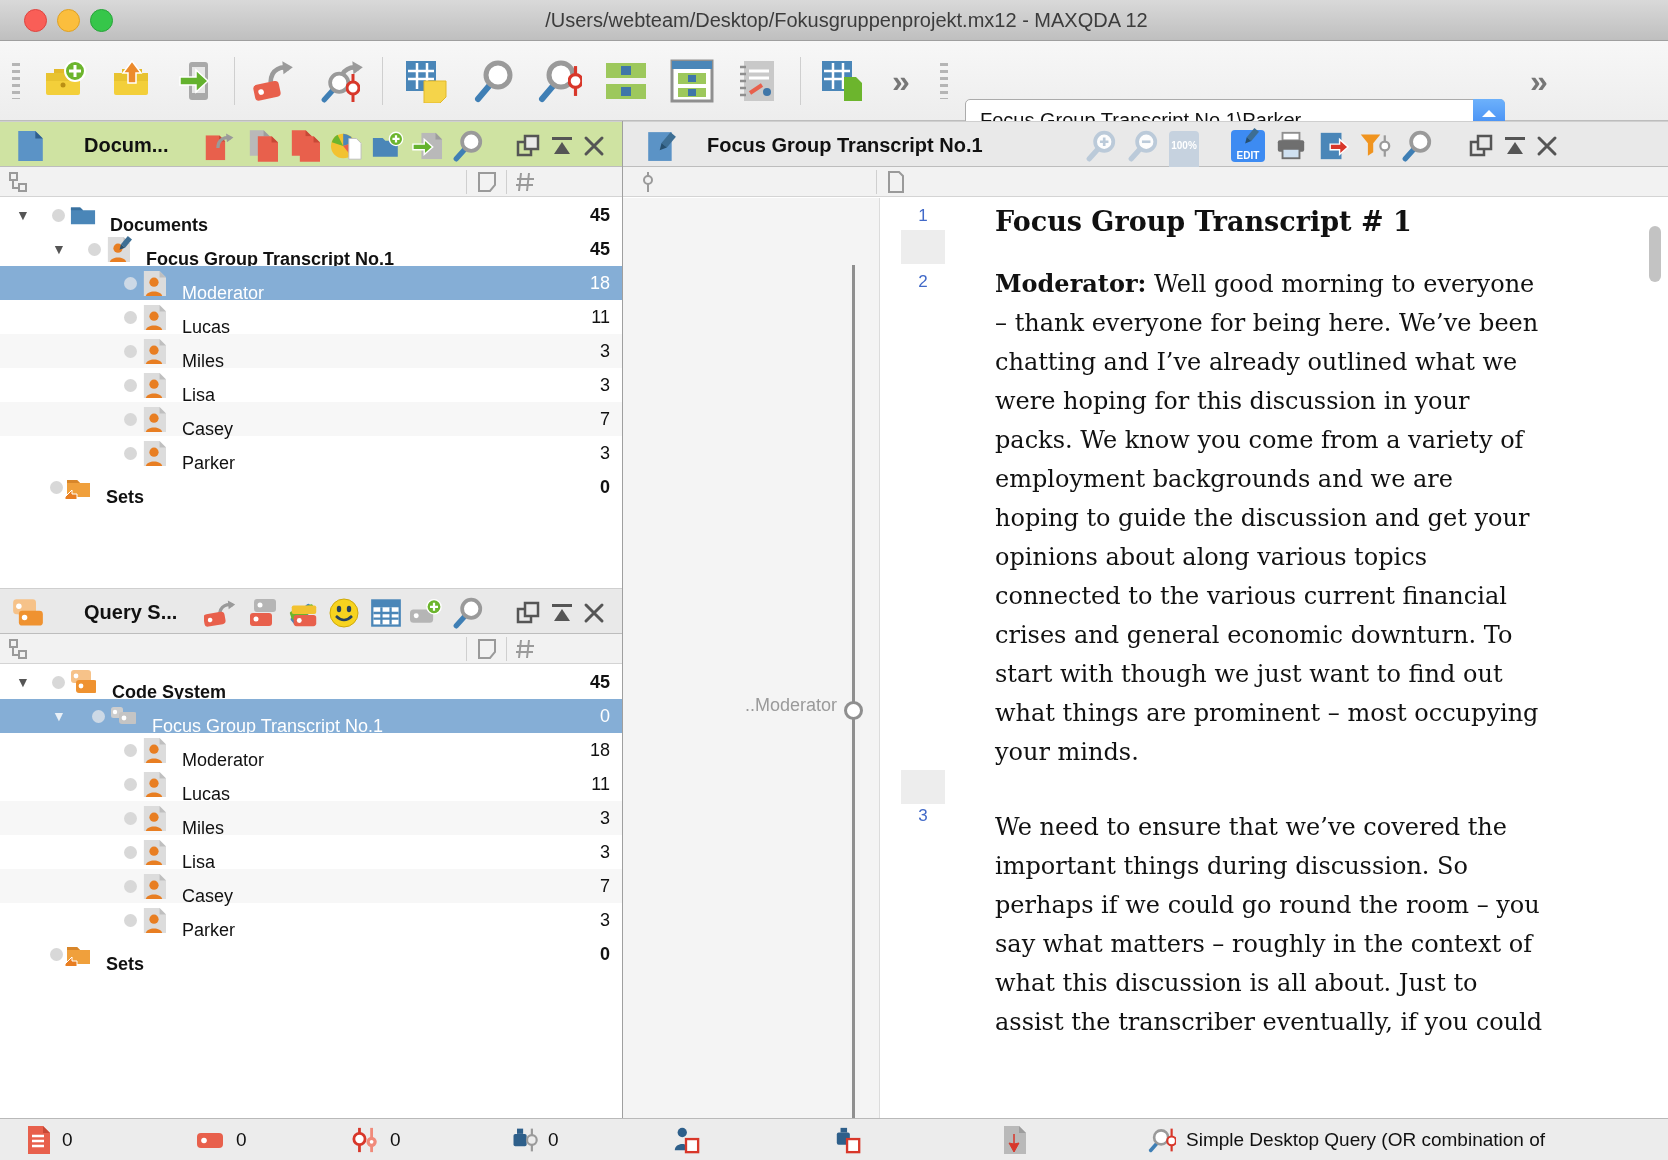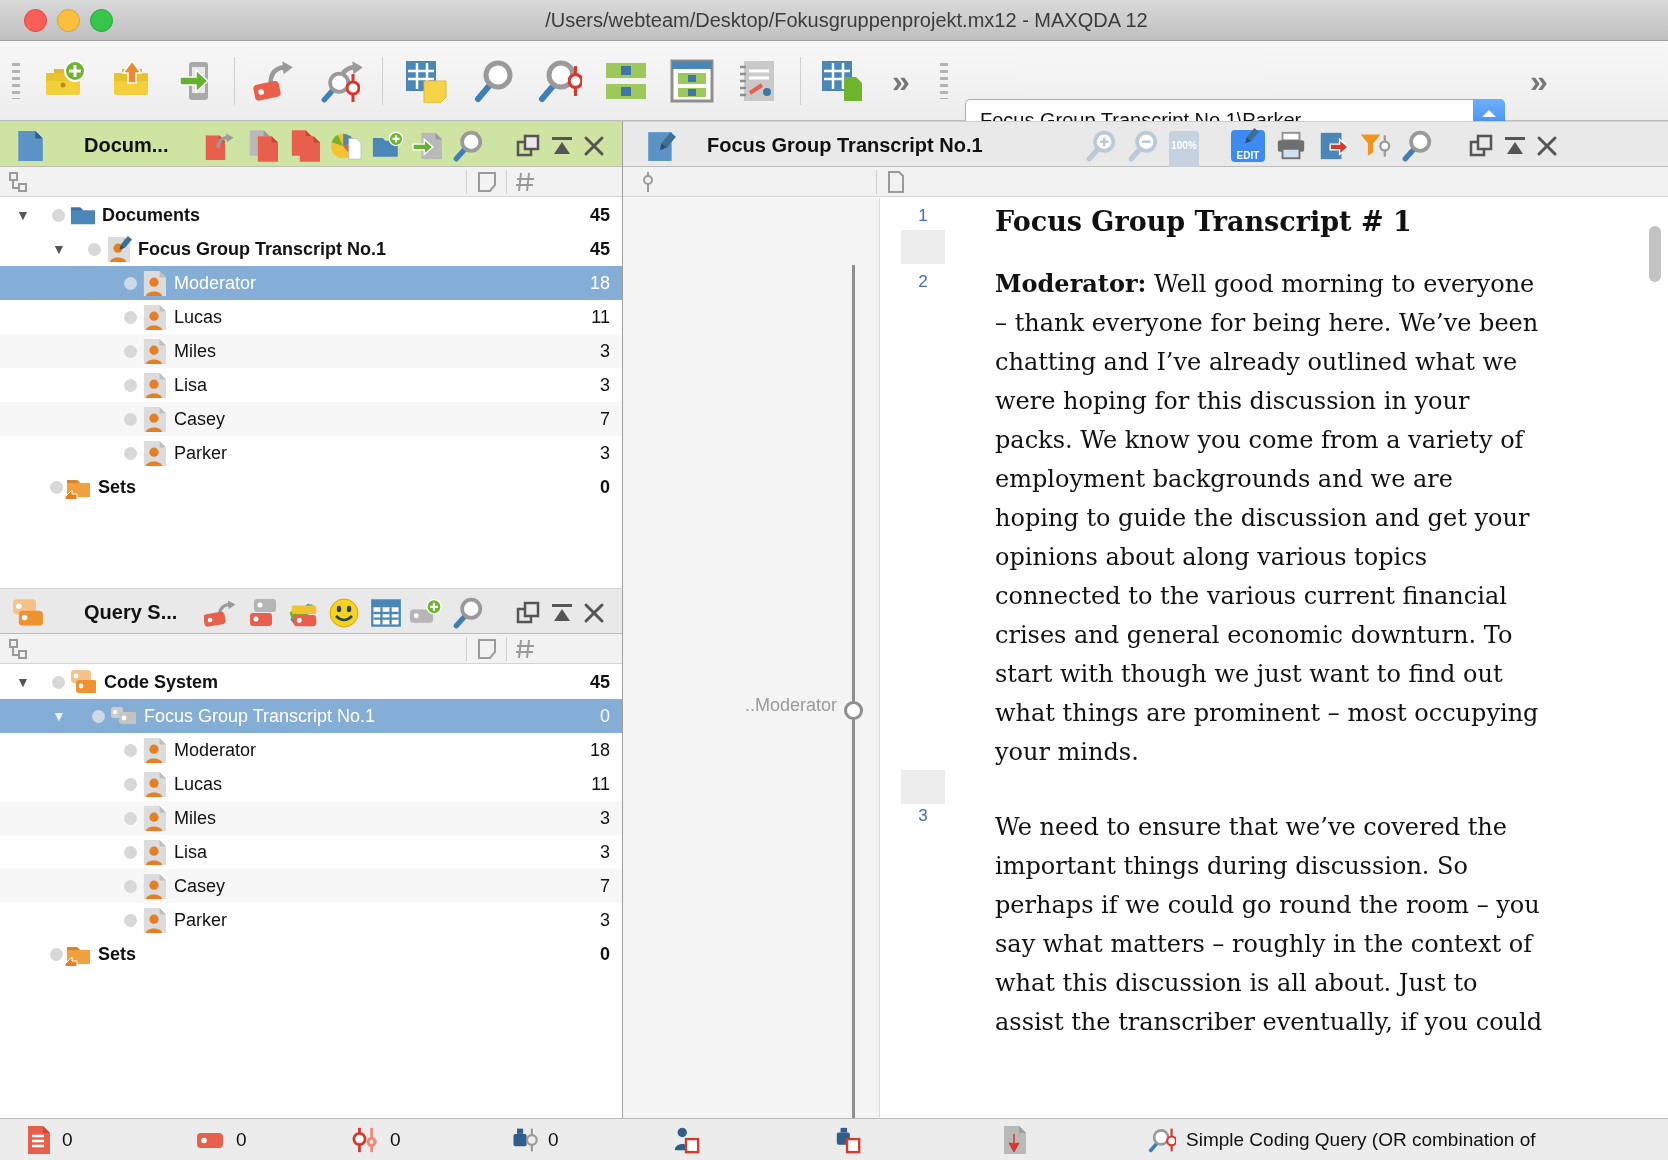--- a/index.html
+++ b/index.html
@@ -44,21 +44,21 @@
   
   .tree{position:absolute;left:0;width:100%;}
   .trow{position:relative;height:34px;line-height:34px;font-size:18px;color:#111;white-space:nowrap;}
   .trow.alt{background:#f7f7f7;}
   .trow.sel{background:#85aed6;color:#fff;}
   .trow .tri{position:absolute;top:0;font-size:14px;color:#555;}
   .trow.sel .tri{color:#e9f0f7;}
   .dot{position:absolute;top:11px;width:13px;height:13px;border-radius:50%;background:#d8d8d8;}
   .trow.sel .dot{background:#cdd9e6;}
   .ti{position:absolute;top:4px;width:26px;height:26px;}
-  .tl{position:absolute;top:0;}
+  .tl{position:absolute;top:10px;margin-left:8px;}
   .tl.b{font-weight:bold;}
   .tc{position:absolute;right:12px;top:0;font-size:18px;}
   .tc.b{font-weight:bold;}
   
   .rightcol{position:absolute;left:622px;top:0;width:1046px;height:100%;background:#fff;border-left:1px solid #9f9f9f;box-sizing:border-box;}
   .db-title{position:absolute;left:84px;top:0;height:46px;line-height:46px;font-size:20px;font-weight:bold;color:#111;}
   .content{position:absolute;left:0;top:77px;width:100%;height:920px;background:#fff;overflow:hidden;}
   .gutter{position:absolute;left:0;top:0;width:256px;height:100%;background:#f4f4f4;border-right:1px solid #dcdcdc;}
   .codeline{position:absolute;left:229px;top:67px;width:3px;height:853px;background:#8f8f8f;}
   .codecircle{position:absolute;left:221px;top:503px;width:13px;height:13px;border:3px solid #8f8f8f;
@@ -693,15 +693,15 @@
       <use href="#sym-doc-gray" width="24" height="28"></use>
       <path d="M12 8 v10 l-5 -1 5 9 5 -9 -5 1 z" fill="#d8372a" stroke="#d8372a"></path>
     </svg>
 
     <svg class="sti" style="left:1148px" viewBox="0 0 32 30">
       <line x1="3" y1="27" x2="10" y2="19" stroke="#3f7fb5" stroke-width="4" stroke-linecap="round"></line>
       <circle cx="15" cy="12" r="8" fill="#fff" stroke="#9a9a9a" stroke-width="3"></circle>
       <line x1="27" y1="2" x2="27" y2="28" stroke="#d8372a" stroke-width="2.5"></line>
       <circle cx="27" cy="16" r="5" fill="#fff" stroke="#d8372a" stroke-width="2.5"></circle>
     </svg>
-    <span class="stc" style="left:1186px;white-space:nowrap">Simple Coding Query (OR combination of</span>
+    <span class="stc" style="left:1186px;white-space:nowrap">Simple Desktop Query (OR combination of</span>
   </div>
 </div>
 
 </body></html>

